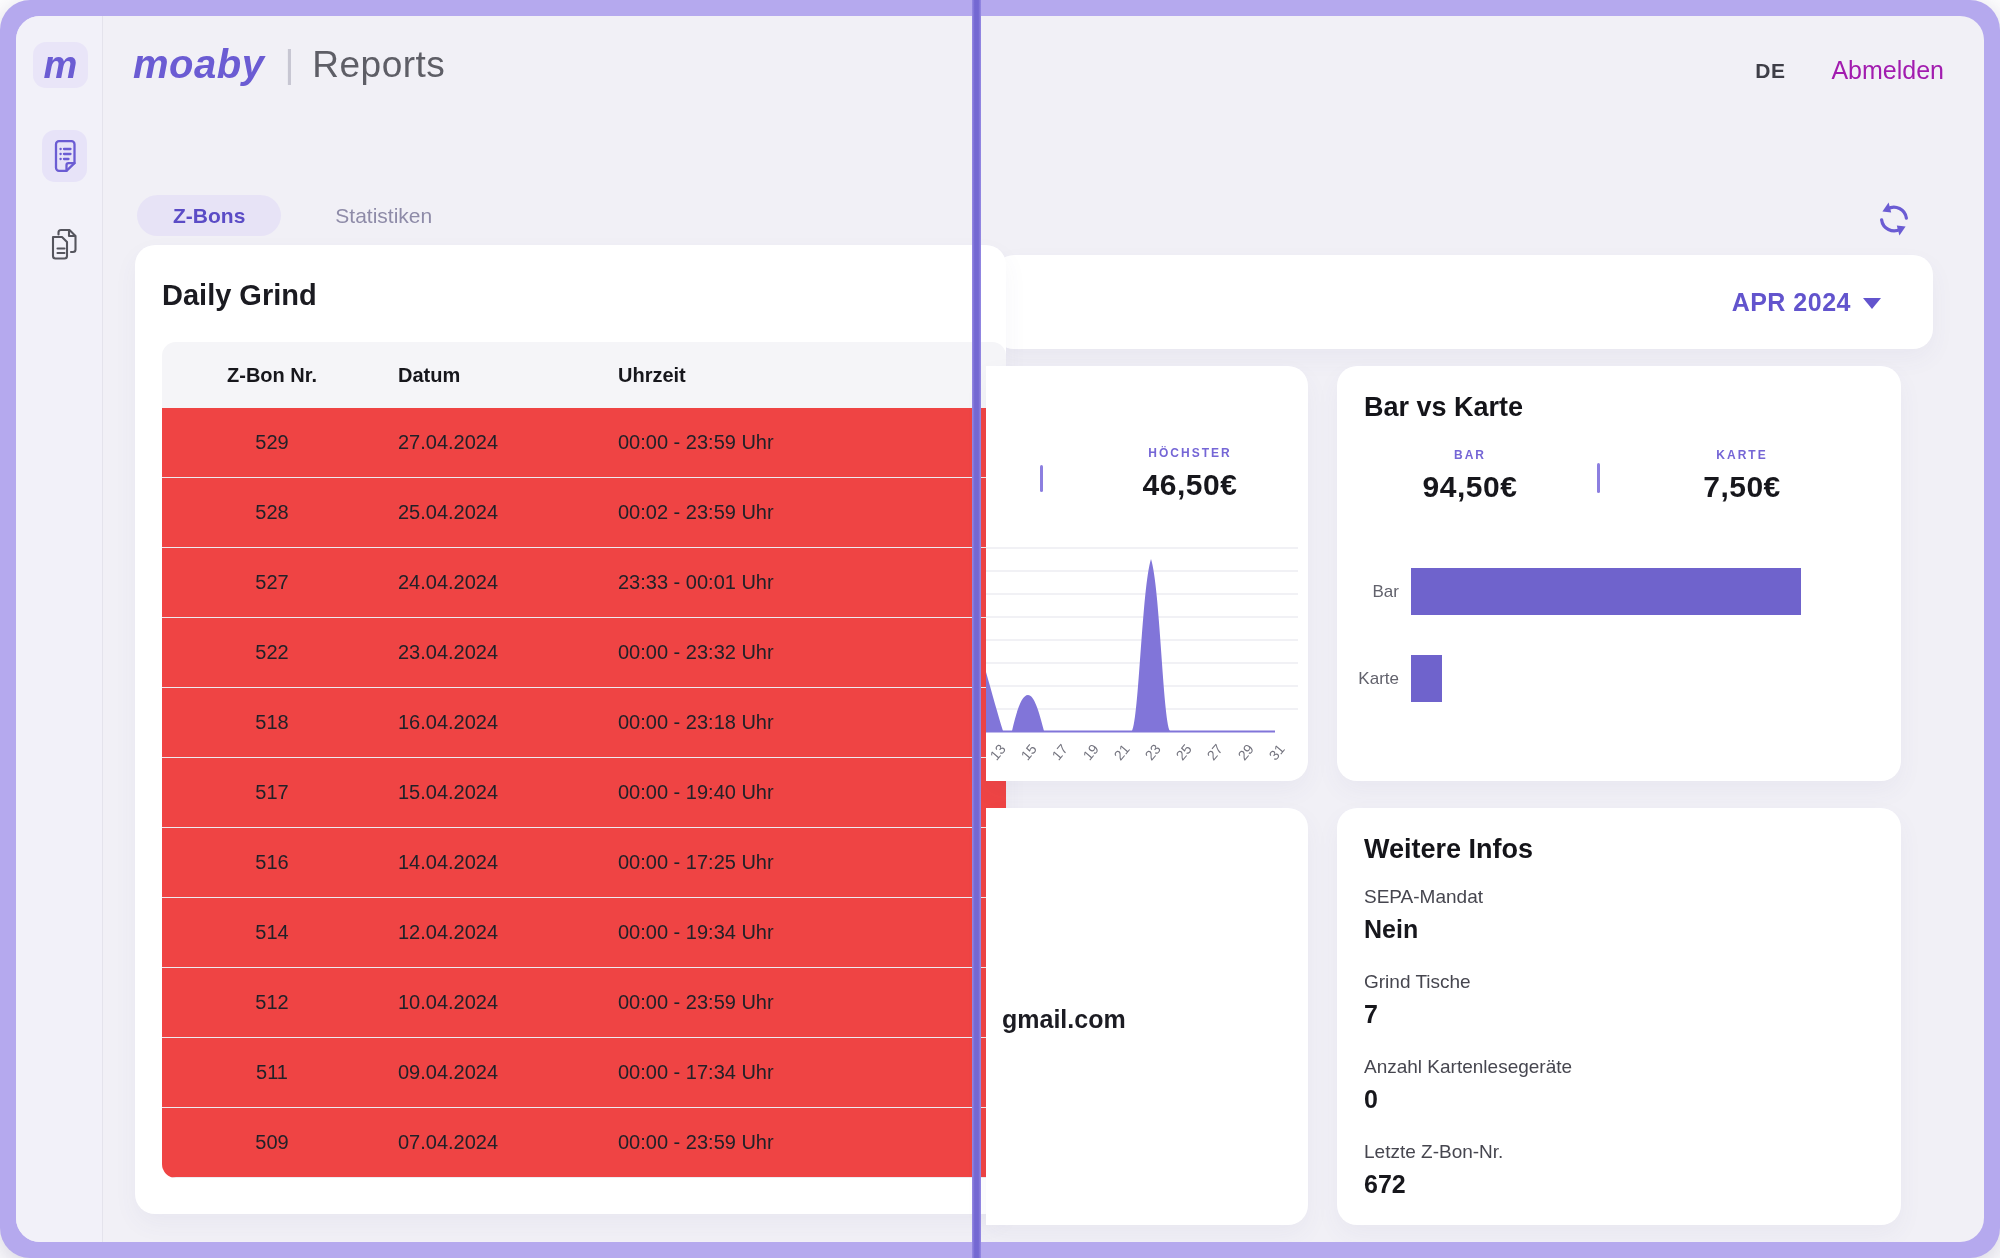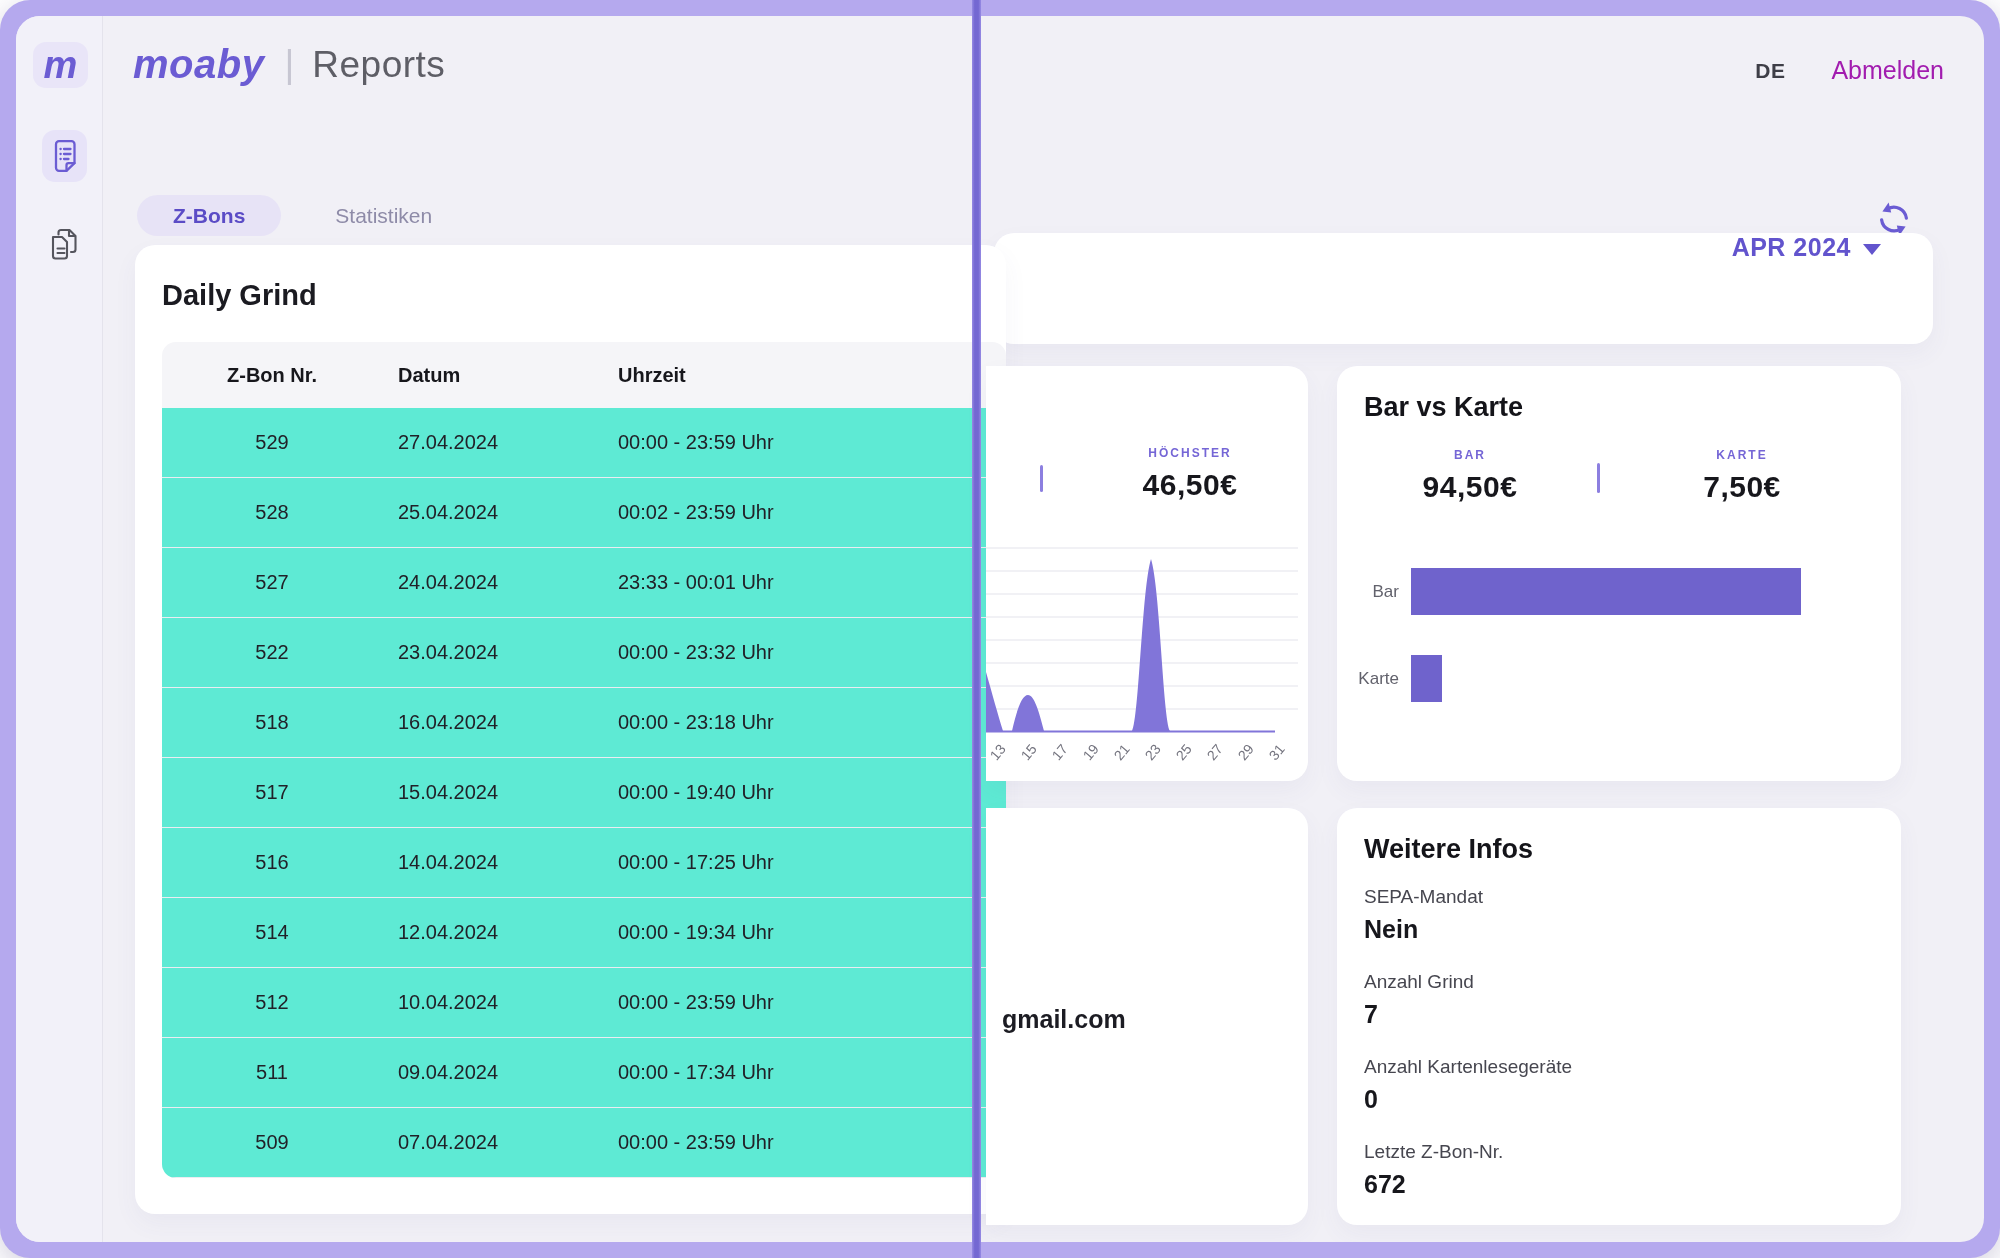--- a/index.html
+++ b/index.html
@@ -33,32 +33,32 @@
   .page-title{position:absolute;left:115px;top:100px;font-size:60px;line-height:64px;font-weight:800;color:#29282f;letter-spacing:-.5px;}
   .tabs{position:absolute;left:121px;top:179px;display:flex;align-items:center;}
   .tab-active{height:41px;padding:0 36px;border-radius:21px;background:#e7e3f6;display:flex;align-items:center;
     font-size:21px;font-weight:700;color:var(--accent-dark);cursor:pointer;}
   .tab{margin-left:54px;font-size:21px;color:#8e8ba8;cursor:pointer;}
 
   .refresh{position:absolute;left:1859px;top:184px;width:38px;height:38px;cursor:pointer;}
 
   
   .card{position:absolute;background:#fff;box-shadow:0 10px 24px rgba(80,70,140,.05);}
-  .band{left:978px;top:217px;width:939px;height:111px;border-radius:20px;display:flex;align-items:flex-start;justify-content:flex-end;padding-right:52px;}
+  .band{left:978px;top:239px;width:939px;height:94px;border-radius:20px;display:flex;align-items:center;justify-content:flex-end;padding-right:52px;}
   .period{display:flex;align-items:center;font-size:25px;font-weight:800;color:#6254cd;letter-spacing:.5px;cursor:pointer;}
   .period .caret{width:0;height:0;border-left:9px solid transparent;border-right:9px solid transparent;border-top:11px solid #6254cd;margin-left:12px;margin-top:3px;}
 
   .main-card{left:119px;top:229px;width:871px;height:969px;border-radius:20px;}
   .merchant{position:absolute;left:27px;top:34px;font-size:29px;font-weight:800;color:#1b1b21;}
   .table-wrap{position:absolute;left:27px;top:97px;width:844px;border-radius:14px;overflow:hidden;}
   .thead{display:grid;grid-template-columns:220px 220px 1fr;height:66px;background:#f5f5f8;align-items:center;
     font-size:20px;font-weight:700;color:#17171c;}
   .thead .c1{text-align:center;}
   .thead .c2,.thead .c3{padding-left:16px;}
-  .trow{display:grid;grid-template-columns:220px 220px 1fr;height:70px;background:#5eead4;align-items:center;
+  .trow{display:grid;grid-template-columns:220px 220px 1fr;height:70px;background:#ef4444;align-items:center;
     font-size:20px;font-weight:500;color:#212128;border-bottom:1px solid #ececf1;cursor:pointer;}
   .trow .c1{text-align:center;}
   .trow .c2,.trow .c3{padding-left:16px;}
 
   
   .divider{position:absolute;left:972px;top:0;width:9px;height:100%;z-index:40;cursor:ew-resize;
     background:linear-gradient(90deg,#978be4 0%,var(--divider) 30%,var(--divider) 70%,#978be4 100%);}
 
   
   .chart-card{left:970px;top:350px;width:322px;height:415px;border-radius:0 20px 20px 0;}
@@ -294,21 +294,21 @@
     </div>
 
     <div class="card info-card">
       <div class="card-title">Weitere Infos</div>
       <div id="infoitems">
           <div class="info-item" style="top: 78px;">
             <div class="ilabel">SEPA-Mandat</div>
             <div class="ivalue">Nein</div>
           </div>
           <div class="info-item" style="top: 163px;">
-            <div class="ilabel">Anzahl Grind</div>
+            <div class="ilabel">Grind Tische</div>
             <div class="ivalue">7</div>
           </div>
           <div class="info-item" style="top: 248px;">
             <div class="ilabel">Anzahl Kartenlesegeräte</div>
             <div class="ivalue">0</div>
           </div>
           <div class="info-item" style="top: 333px;">
             <div class="ilabel">Letzte Z-Bon-Nr.</div>
             <div class="ivalue">672</div>
           </div>

